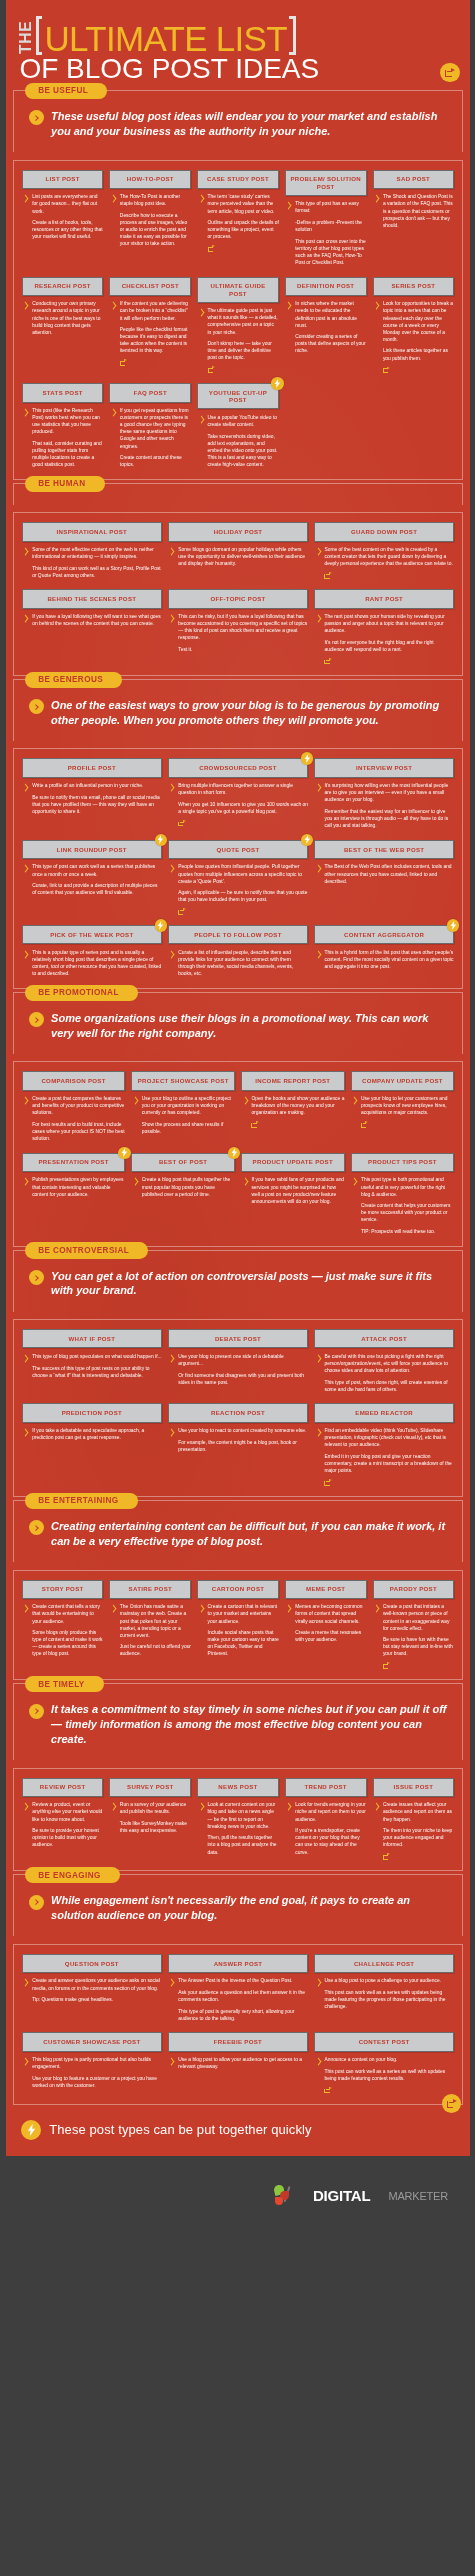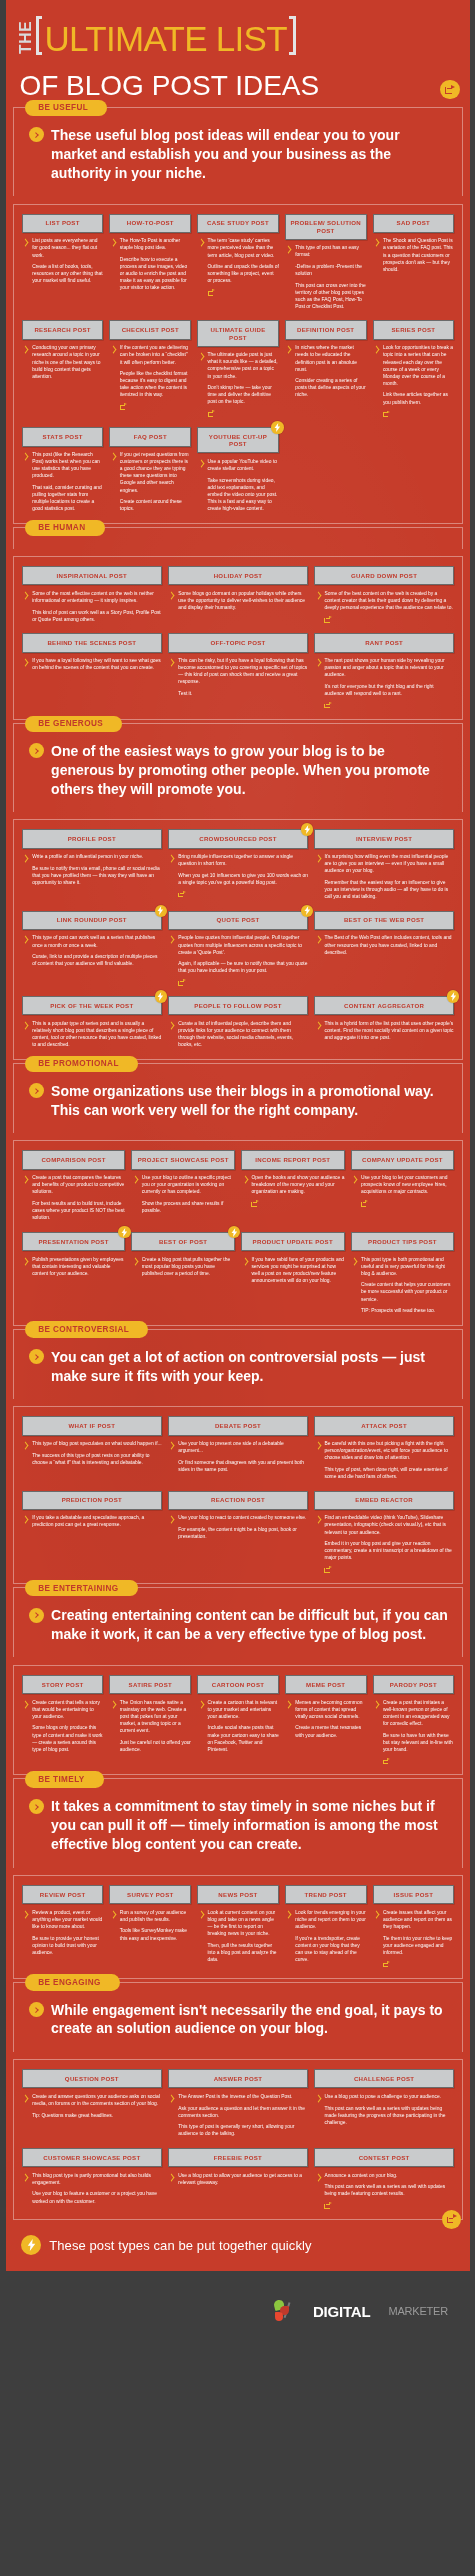--- a/index.html
+++ b/index.html
@@ -56,21 +56,21 @@
     line-height:.95;
     padding:0 2.2px;
     white-space:nowrap;
   }
   .hdr-row2 {
     color:#fff;
     font-size:28px;
     font-weight:400;
     letter-spacing:0px;
     line-height:1.02;
-    margin-top:17px;
+    margin-top:0;
     white-space:nowrap;
   }
   .hdr-share {
     position:absolute;
     right:10.4px; bottom:4.5px;
     width:19.3px;height:19.3px;border-radius:50%;
     background:#f0b826;
     display:flex;align-items:center;justify-content:center;
   }
   .share-g { display:block; width:9.7px;height:9.7px; position:relative; }
@@ -117,23 +117,24 @@
     display:flex;align-items:center;justify-content:center;
     margin-top:1.5px;
   }
   .chev-circle span {
     display:block; width:3.7px;height:3.7px;
     border-top:1.5px solid #c63c2a; border-right:1.5px solid #c63c2a;
     transform:rotate(45deg); margin-left:-1.5px;
   }
   .sec-intro-text {
     color:#ffffff;
-    font-size:14px;
+    font-size:11px;
     font-weight:700;
     line-height:1.35;
+    font-style:italic;
   }
 
   
   .grid-box {
     border:0.7px solid rgba(255,255,255,.38);
     margin-top:7.4px;
     padding:9px 7.4px 10.4px 7.4px;
   }
   .grid { display:flex; gap:6px; align-items:flex-start; }
   .grid + .grid { margin-top:10.4px; }
@@ -767,21 +768,21 @@
             </div>
           </div>
         </div>
         <div class="section">
           <div class="sec-band">
             <div class="sec-pill">BE CONTROVERSIAL</div>
             <div class="sec-intro">
               <div class="chev-circle">
                 <span></span>
               </div>
-              <div class="sec-intro-text">You can get a lot of action on controversial posts — just make sure it fits with your keep.</div>
+              <div class="sec-intro-text">You can get a lot of action on controversial posts — just make sure it fits with your brand.</div>
             </div>
           </div>
           <div class="grid-box">
             <div class="grid">
               <div class="card">
                 <div class="card-title">WHAT IF POST</div>
                 <div class="card-body">
                   <div class="card-chev"></div>
                   <div class="card-text">
                     <p>This type of blog post speculates on what would happen if...</p>

